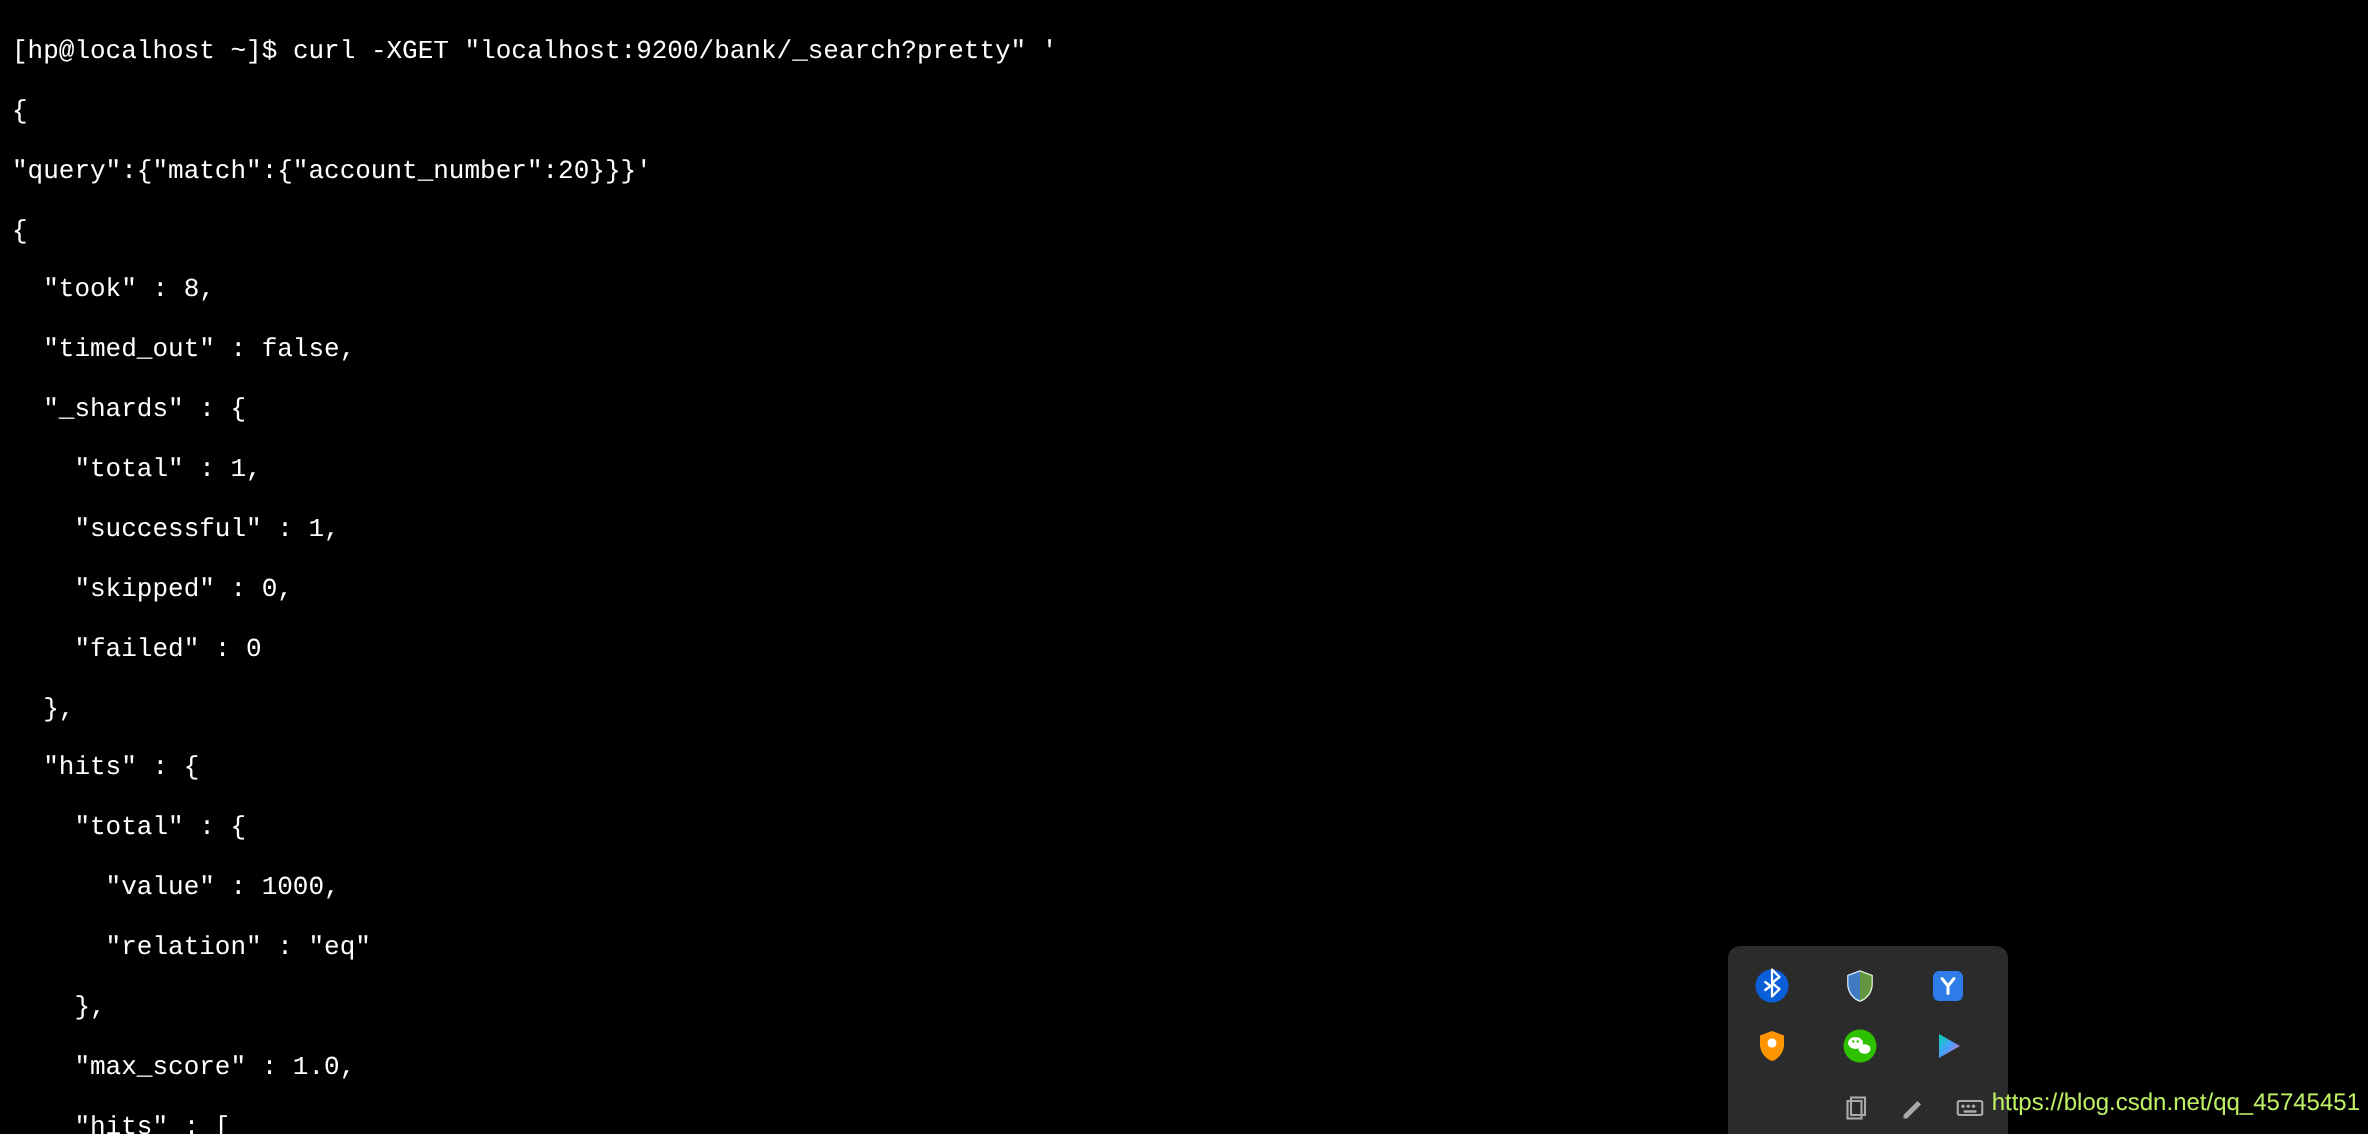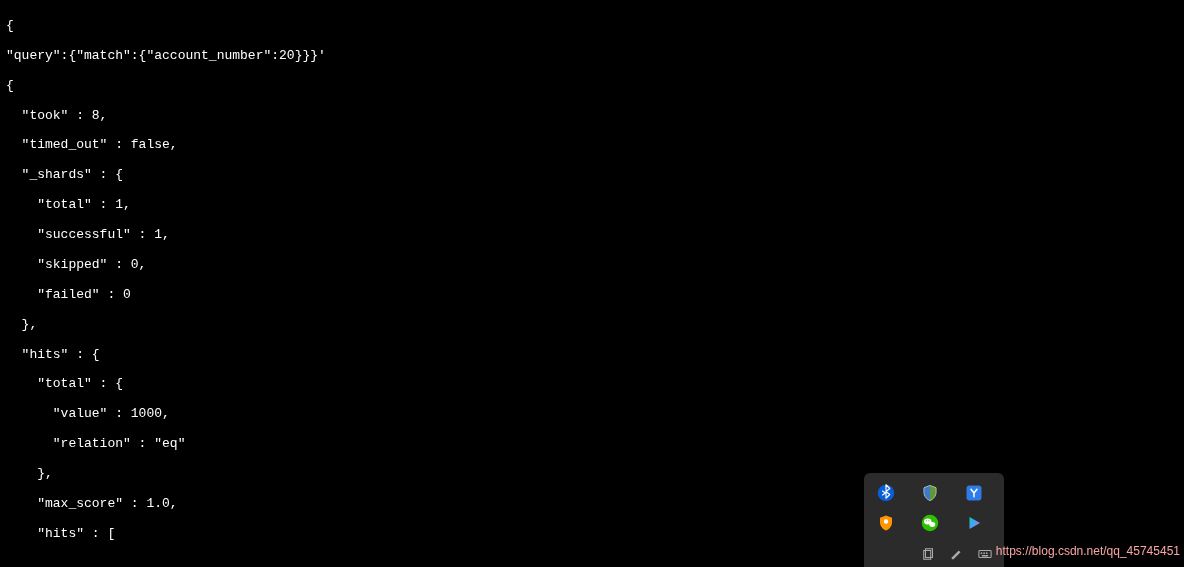--- a/index.html
+++ b/index.html
@@ -46,21 +46,21 @@
     }
     .tray-icon svg {
       width: 18px;
       height: 18px;
     }
     .watermark {
       position: absolute;
       right: 4px;
       bottom: 8px;
       font-size: 12px;
-      color: #fca5a5;
+      color: #bef264;
       font-family: Arial, sans-serif;
     }
     .tray-bottom {
       grid-column: 1 / -1;
       display: flex;
       justify-content: flex-end;
       align-items: center;
       gap: 14px;
       padding-top: 4px;
     }
@@ -69,20 +69,21 @@
       height: 14px;
       display: flex;
       align-items: center;
       justify-content: center;
     }
   </style>
 </head>
 <body>
 
 <div class="terminal">
+<span class="line"><span>[hp@localhost ~]$ </span><span>curl -XGET "localhost:9200/bank/_search?pretty" '</span></span>
 <span class="line">{</span>
 <span class="line">"query":{"match":{"account_number":20}}}'</span>
 <span class="line">{</span>
 <span class="line">  "took" : 8,</span>
 <span class="line">  "timed_out" : false,</span>
 <span class="line">  "_shards" : {</span>
 <span class="line">    "total" : 1,</span>
 <span class="line">    "successful" : 1,</span>
 <span class="line">    "skipped" : 0,</span>
 <span class="line">    "failed" : 0</span>

